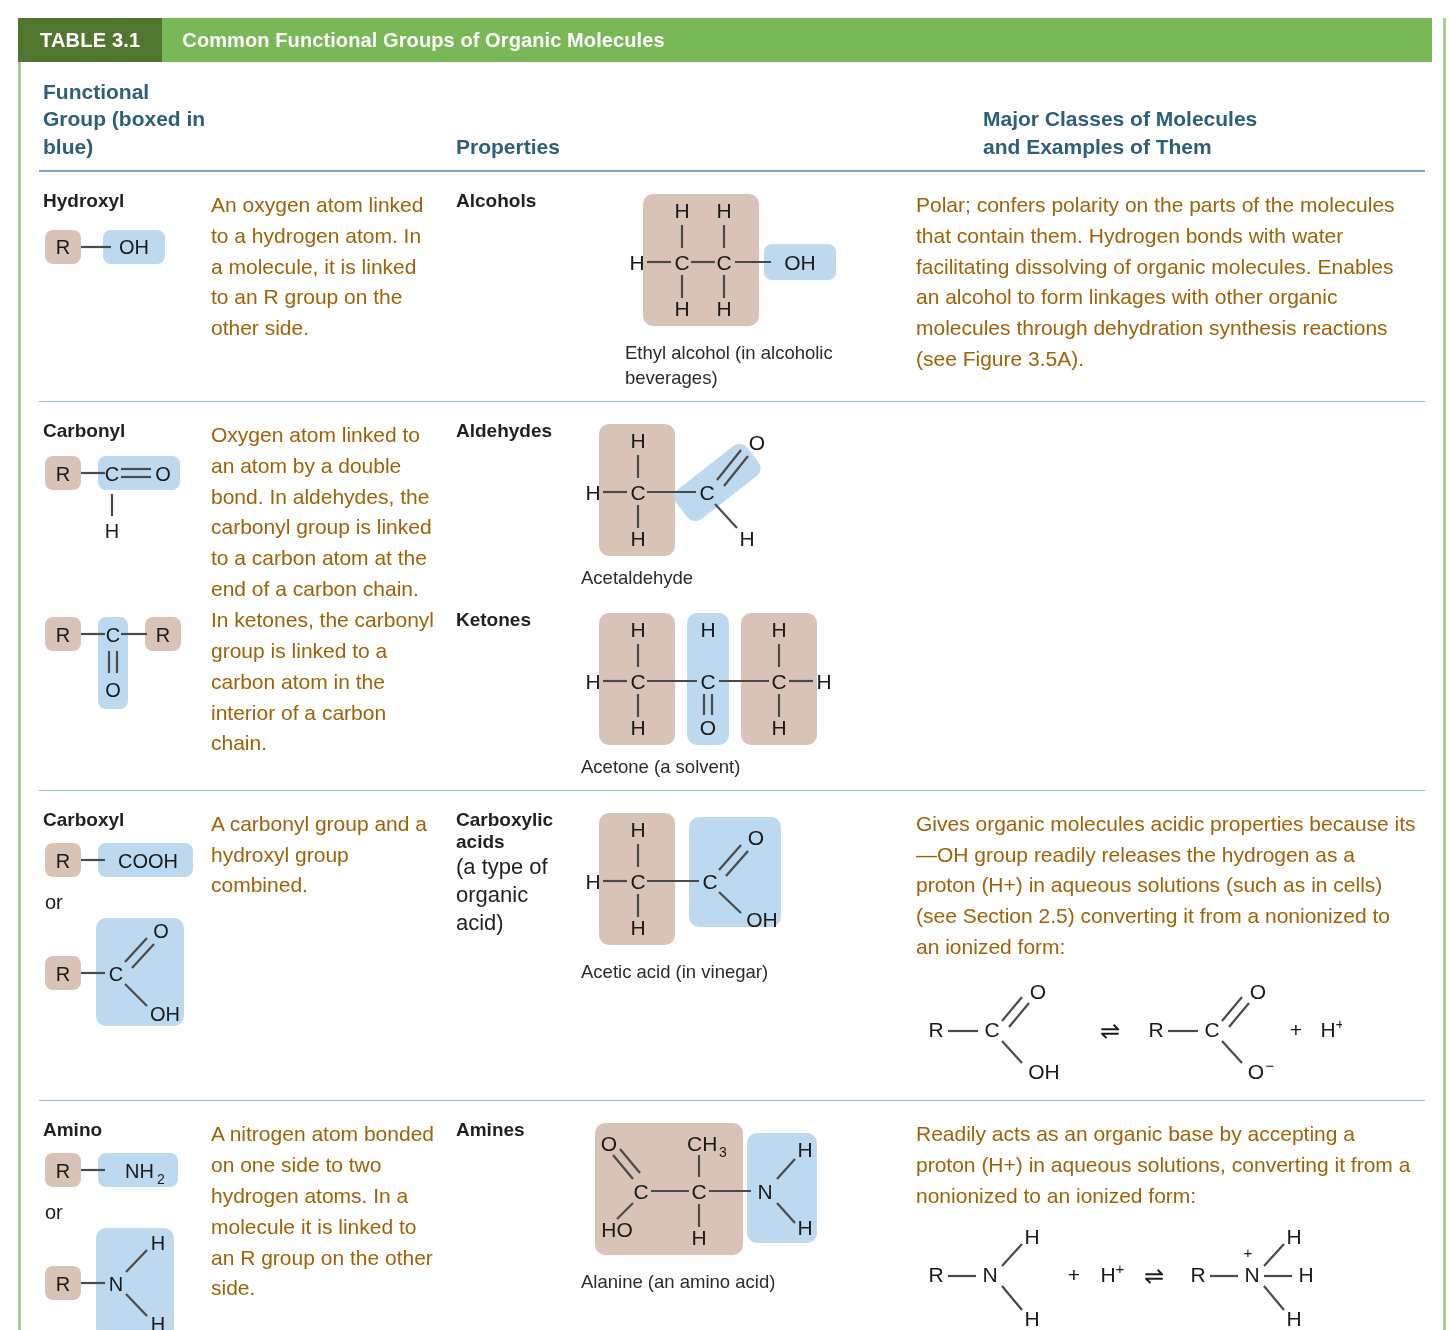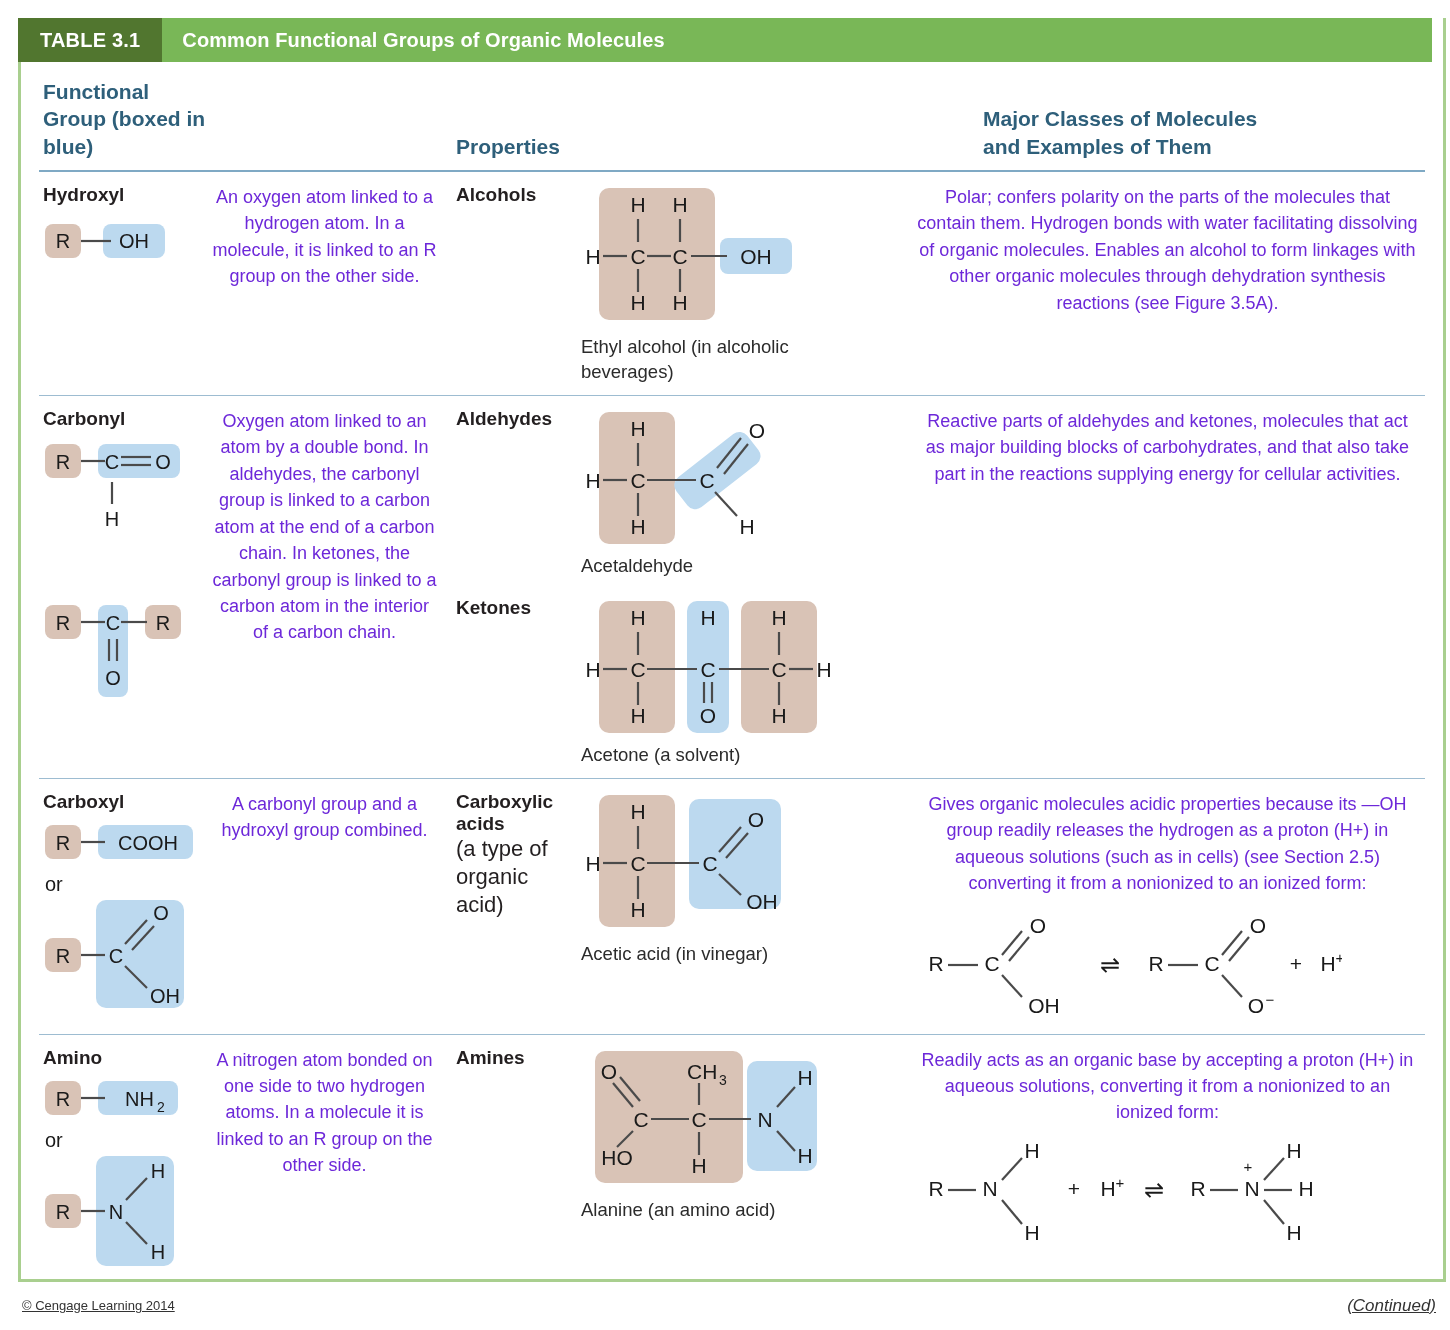--- a/index.html
+++ b/index.html
@@ -41,31 +41,31 @@
   }
   .c1{width:190px;padding-left:22px;box-sizing:border-box;}
   .c2{width:245px;}
   .c3{width:460px;}
   .c4{flex:1;padding-right:20px;}
 
   .rule{height:2px;background:#7fa9c4;margin:0 18px;}
   .rule-thin{height:1px;background:#9dbcd1;margin:0 18px;}
 
   
-  .row{display:flex;padding:12px 0 10px 0;}
+  .row{display:flex;padding:18px 0 10px 0;}
   .cell{box-sizing:border-box;}
   .cell.g{width:190px;padding-left:22px;}
   .cell.d{width:245px;padding-right:18px;}
   .cell.m{width:460px;}
   .cell.p{flex:1;padding-right:24px;}
 
   .grp-name{font-weight:bold;font-size:19px;margin-bottom:8px;}
   .cls-name{font-weight:bold;font-size:19px;}
   .cls-sub{font-size:22px;line-height:1.28;font-weight:400;}
-  .body-text{font-size:18px;line-height:1.47;color:#6d28d9;text-align:center;}
+  .body-text{font-size:21px;line-height:1.47;color:#a16207;}
   .mol-caption{font-size:18.5px;line-height:1.35;color:#2b2b2b;margin-top:6px;}
 
   
   .chem{font-size:20px;color:#1a1a1a;}
   .tan{background:#d9c3b6;border-radius:8px;}
   .blue{background:#bcd9ef;border-radius:8px;}
   .svgwrap{display:block;}
   svg text{font-family:"Liberation Sans", sans-serif;fill:#1a1a1a;}
   svg line, svg path{stroke:#4a4a4a;}
 
@@ -107,21 +107,21 @@
           <rect class="blue" x="60" y="10" width="62" height="34" rx="8" fill="#bcd9ef"></rect>
           <line x1="38" y1="27" x2="68" y2="27" stroke="#4a4a4a" stroke-width="2.2"></line>
           <text x="20" y="34" font-size="20" text-anchor="middle">R</text>
           <text x="91" y="34" font-size="20" text-anchor="middle">OH</text>
         </svg>
       </div>
       <div class="cell d">
         <div class="body-text">An oxygen atom linked to a hydrogen atom. In a molecule, it is linked to an R group on the other side.</div>
       </div>
       <div class="cell m">
-        <div style="display:flex;">
+        <div style="display:flex;gap:44px;">
           <div style="width:125px;">
               <div class="cls-name">Alcohols</div>
             </div>
           <div>
             <svg width="270" height="145" class="svgwrap">
               <rect x="18" y="4" width="116" height="132" rx="10" fill="#d9c3b6"></rect>
               <rect x="139" y="54" width="72" height="36" rx="8" fill="#bcd9ef"></rect>
 
               <line x1="57" y1="35" x2="57" y2="58" stroke="#4a4a4a" stroke-width="2.2"></line>
               <line x1="99" y1="35" x2="99" y2="58" stroke="#4a4a4a" stroke-width="2.2"></line>
@@ -240,23 +240,20 @@
               <text x="198" y="80" font-size="21" text-anchor="middle">C</text>
               <text x="243" y="80" font-size="21" text-anchor="middle">H</text>
               <text x="57" y="126" font-size="21" text-anchor="middle">H</text>
               <text x="127" y="126" font-size="21" text-anchor="middle">O</text>
               <text x="198" y="126" font-size="21" text-anchor="middle">H</text>
             </svg>
             <div class="mol-caption">Acetone (a solvent)</div>
           </div>
         </div>
       </div>
-      <div class="cell p">
-        <div class="body-text">Reactive parts of aldehydes and ketones, molecules that act as major building blocks of carbohydrates, and that also take part in the reactions supplying energy for cellular activities.</div>
-      </div>
     </div>
     <div class="rule-thin"></div>
 
     <div class="row">
       <div class="cell g">
         <div class="grp-name">Carboxyl</div>
         <svg width="160" height="46" class="svgwrap">
           <rect x="2" y="4" width="36" height="34" rx="8" fill="#d9c3b6"></rect>
           <rect x="55" y="4" width="95" height="34" rx="8" fill="#bcd9ef"></rect>
           <line x1="38" y1="21" x2="62" y2="21" stroke="#4a4a4a" stroke-width="2.2"></line>

